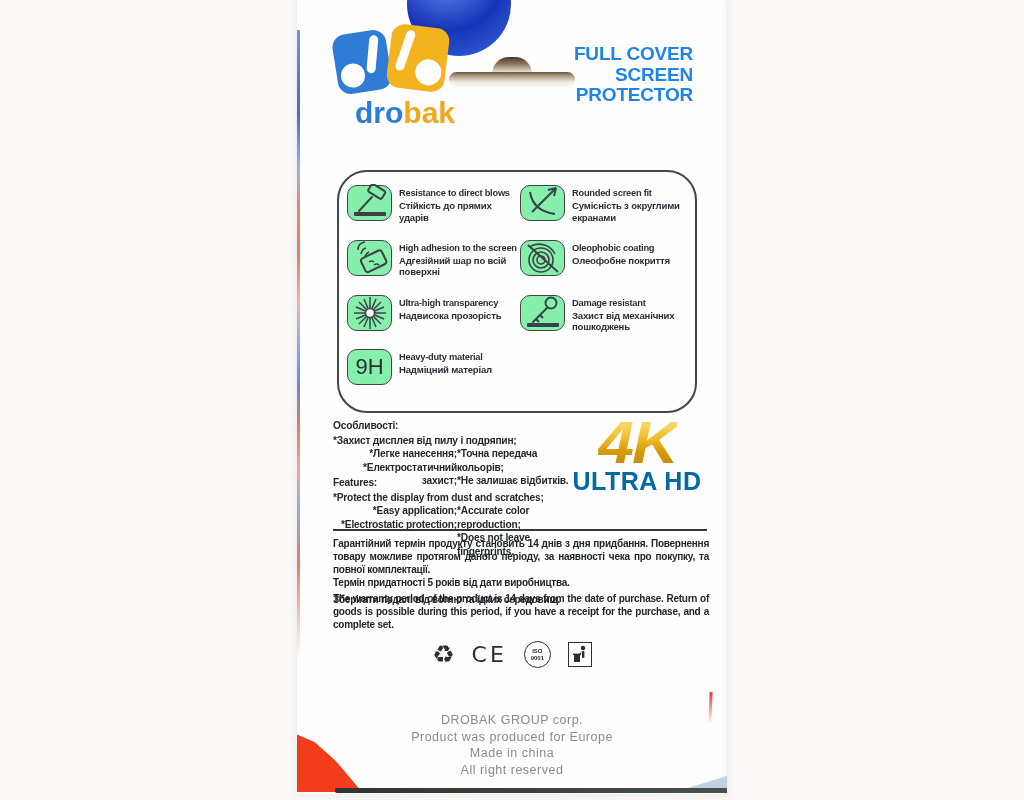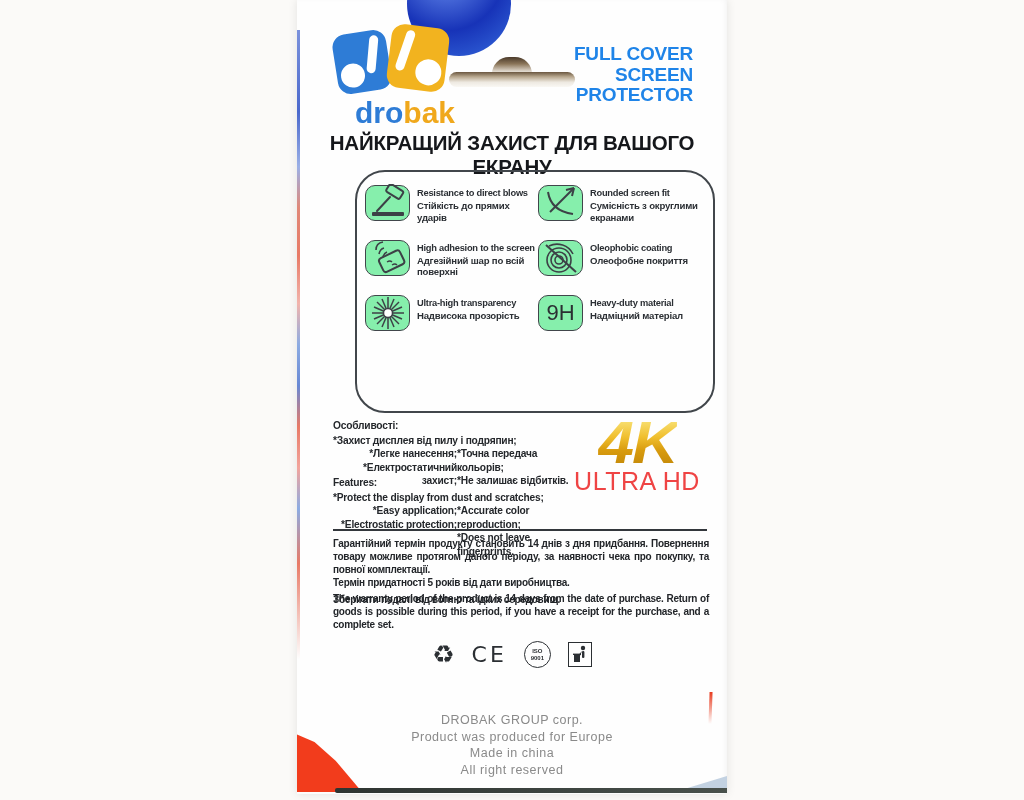--- a/index.html
+++ b/index.html
@@ -45,21 +45,21 @@
   .wordmark { position:absolute; left:0; top:72px; font-size:30px; font-weight:600; letter-spacing:0; }
   .wm-blue { color:#2e7cd6;margin-left:22px; } .wm-yellow { color:#f0a81c; }
 
   .tagline { position:absolute; right:34px; top:44px; text-align:right; color:#1f84e8;
      font-size:19px; font-weight:700; line-height:20.5px; letter-spacing:-0.2px; }
 
   .main-title { position:absolute; left:0; top:131px; width:100%; text-align:center;
      font-size:20.5px; font-weight:700; color:#15171b; letter-spacing:-0.2px; }
 
   
-  .panel { position:absolute; left:58px; top:170px; width:360px; height:243px;
+  .panel { position:absolute; left:40px; top:170px; width:360px; height:243px;
      border:2px solid #41464b; border-radius:30px;
      display:grid; grid-template-columns:1fr 1fr; grid-template-rows:repeat(4,1fr);
      grid-auto-flow:row; padding:10px 4px 10px 6px; }
   .cell { display:flex; align-items:flex-start; padding:3px 0 0 2px; }
   .ibox { flex:0 0 45px; width:45px; height:36px; border:1.6px solid #41464b; border-radius:10px;
      display:flex; align-items:center; justify-content:center; margin-right:7px; background:#86efac; }
   .ibox svg { display:block; }
   .badge9h { font-size:22px; font-weight:400; color:#2b2f33; letter-spacing:0; }
   .ftxt { padding-top:3px; }
   .fen { font-size:9.3px; font-weight:700; color:#2b2f34; letter-spacing:-0.25px; white-space:nowrap; margin-bottom:2px; }
@@ -70,21 +70,21 @@
   .blist-uk { top:419px; } .blist-en { top:476px; }
   .blist .bt { margin-bottom:1px; }
   .bcols { display:flex; }
   .bc1 { width:124px;text-align:right; } .bc2 { flex:1; }
 
   
   .badge4k { position:absolute; left:272px; top:418px; width:136px; text-align:center; }
   .fourk { font-size:60px; font-weight:800; font-style:italic; line-height:50px; letter-spacing:-2px;
      background:linear-gradient(180deg,#f9e47c 0%, #f0bf2e 38%, #d89b0e 65%, #c28708 100%);
      -webkit-background-clip:text; background-clip:text; color:transparent; display:inline-block; transform:scaleX(1.08); }
-  .ultrahd { font-size:25px; font-weight:400; color:#ef4444; letter-spacing:0.5px; margin-top:-1px; }
+  .ultrahd { font-size:25px; font-weight:700; color:#0369a1; letter-spacing:0.5px; margin-top:-1px; }
 
   .sep { position:absolute; left:36px; top:529px; width:374px; border-top:2px solid #33373c; }
 
   .warranty { position:absolute; left:36px; width:376px; font-size:10px; font-weight:700;
      color:#222529; text-align:justify; letter-spacing:-0.25px; line-height:13px; }
   .w-uk { top:537px; } .w-en { top:592px; }
   .warranty p.gap { margin-top:4px; }
 
   
   .certs { position:absolute; left:0; top:641px; width:430px; display:flex; align-items:center; justify-content:center; gap:17px; color:#2b2f33; }
@@ -121,21 +121,20 @@
     </div>
     <div class="wordmark"><span class="wm-blue">dro</span><span class="wm-yellow">bak</span></div>
   </div>
 
   <div class="tagline">
     <div>FULL COVER</div>
     <div>SCREEN</div>
     <div>PROTECTOR</div>
   </div>
 
-  <div class="main-title">НАЙКРАЩИЙ ЗАХИСТ ДЛЯ ВАШОГО ЕКРАНУ</div>
 
   <div class="panel">
 
     <div class="cell">
       <div class="ibox">
         <svg width="38" height="38" viewBox="0 0 38 38" fill="none" stroke="#3c4146" stroke-width="2">
           <rect x="18" y="3" width="16" height="9" rx="2" transform="rotate(32 26 7)"></rect>
           <line x1="21" y1="13" x2="8" y2="27" stroke-linecap="round"></line>
           <rect x="3" y="28" width="32" height="4" rx="1" fill="#3c4146" stroke="none"></rect>
         </svg>
@@ -206,20 +205,35 @@
           <line x1="33" y1="13" x2="5" y2="25"></line>
           <circle cx="19" cy="19" r="4.5" fill="#ffffff"></circle>
         </svg>
       </div>
       <div class="ftxt">
           <div class="fen">Ultra-high transparency</div>
           <div class="fuk">Надвисока прозорість</div>
         </div>
     </div>
 
+    <div class="cell">
+      <div class="ibox">
+        <svg width="38" height="38" viewBox="0 0 38 38" fill="none" stroke="#3c4146" stroke-width="2">
+          <circle cx="27" cy="9" r="5.5"></circle>
+          <line x1="23" y1="14" x2="9" y2="28" stroke-linecap="round"></line>
+          <line x1="12" y1="25" x2="15" y2="28"></line>
+          <line x1="16" y1="21" x2="19" y2="24"></line>
+          <rect x="3" y="29" width="32" height="4" rx="1" fill="#3c4146" stroke="none"></rect>
+        </svg>
+      </div>
+      <div class="ftxt">
+          <div class="fen">Damage resistant</div>
+          <div class="fuk">Захист від механічних пошкоджень</div>
+        </div>
+    </div>
 
     <div class="cell">
       <div class="ibox">
         <span class="badge9h">9H</span>
       </div>
       <div class="ftxt">
           <div class="fen">Heavy-duty material</div>
           <div class="fuk">Надміцний матеріал</div>
         </div>
     </div>

